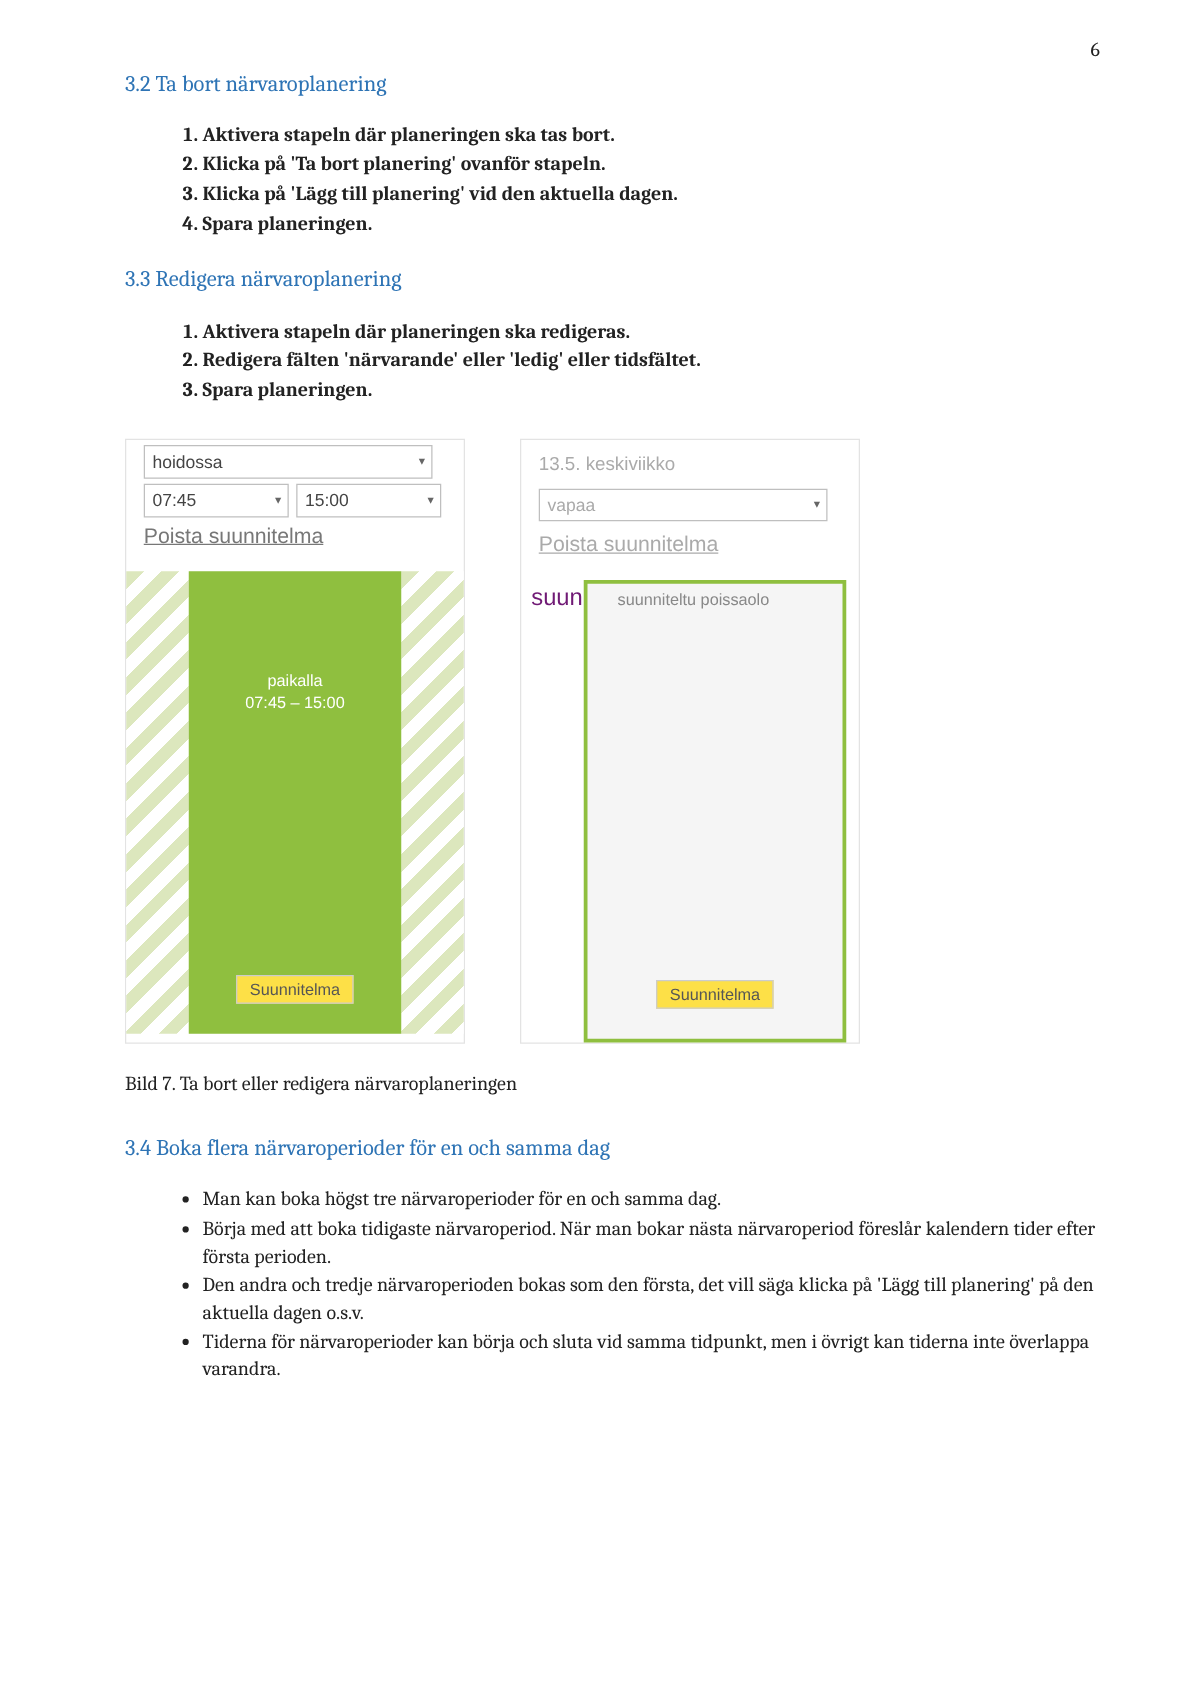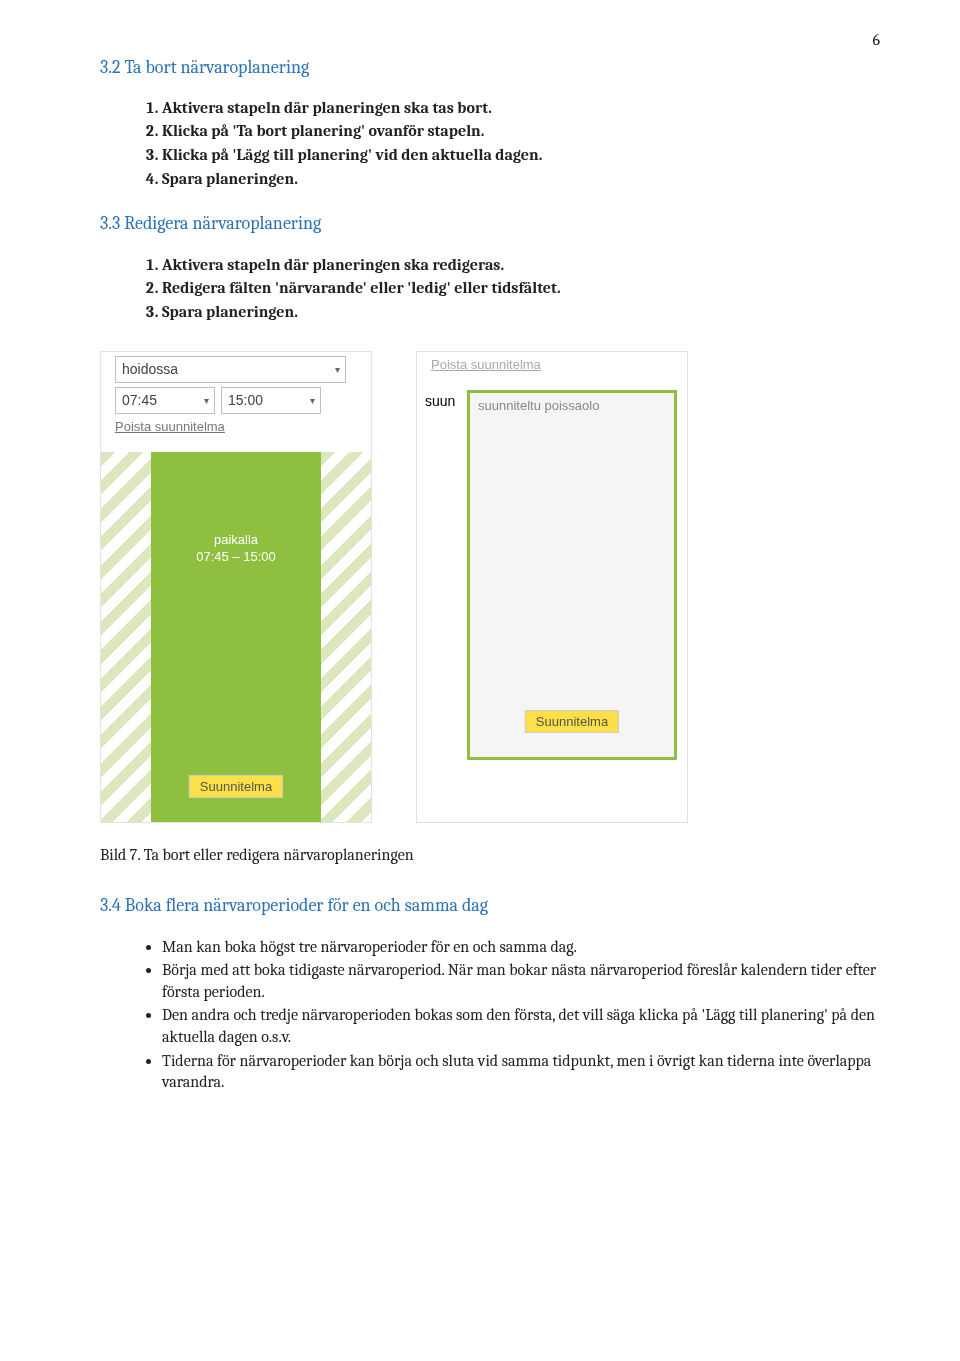--- a/index.html
+++ b/index.html
@@ -74,24 +74,24 @@
   .sel::after {
     content: "▾";
     font-size: 10px;
     color: #666;
     position: absolute;
     right: 5px;
     top: 50%;
     transform: translateY(-50%);
   }
   .sel.wide { width: 231px; display: block; margin: 4px 10px 4px 14px; }
-  .sel.half { width: 100px; }
+  .sel.half { width: 116px; }
   .time-row { padding: 0 14px; display: flex; gap: 6px; }
   .remove-link {
-    font-size: 13px;
+    font-size: 17px;
     color: #777;
     padding: 4px 14px 10px 14px;
     text-decoration: underline;
   }
   .grey .card-header,
   .grey .remove-link { color: #aaa; }
   .grey .sel { color: #aaa; }
   .stack-area {
     height: 370px;
     position: relative;
@@ -139,28 +139,28 @@
     position: absolute;
     left: 50px; right: 10px;
     top: 0; bottom: 0;
     border: 3px solid #8fbf3f;
     background: #f5f5f5;
   }
   .outline-block .title {
     font-size: 13px;
     color: #888;
     text-align: left;
-    padding: 4px 8px;
+    padding: 4px 24px;
   }
   .suun-label {
     position: absolute;
     left: 8px;
     top: 2px;
-    font-size: 14px;
-    color: #000000;
+    font-size: 19px;
+    color: #701a75;
   }
 </style>
 </head>
 <body>
 
 <div class="page-num">6</div>
 
 <h2>3.2   Ta bort närvaroplanering</h2>
 <ol>
   <li>Aktivera stapeln där planeringen ska tas bort.</li>
@@ -192,20 +192,22 @@
         <div class="status">
           <span>paikalla</span><br>
           <span>07:45 – 15:00</span>
         </div>
         <button class="plan-btn">Suunnitelma</button>
       </div>
     </div>
   </div>
 
   <div class="card grey">
+    <div class="card-header">13.5. keskiviikko</div>
+    <div class="sel wide">vapaa</div>
     <div class="remove-link">Poista suunnitelma</div>
     <div class="stack-area">
       <span class="suun-label">suun</span>
       <div class="outline-block">
         <div class="title">suunniteltu poissaolo</div>
         <button class="plan-btn">Suunnitelma</button>
       </div>
     </div>
   </div>
 

